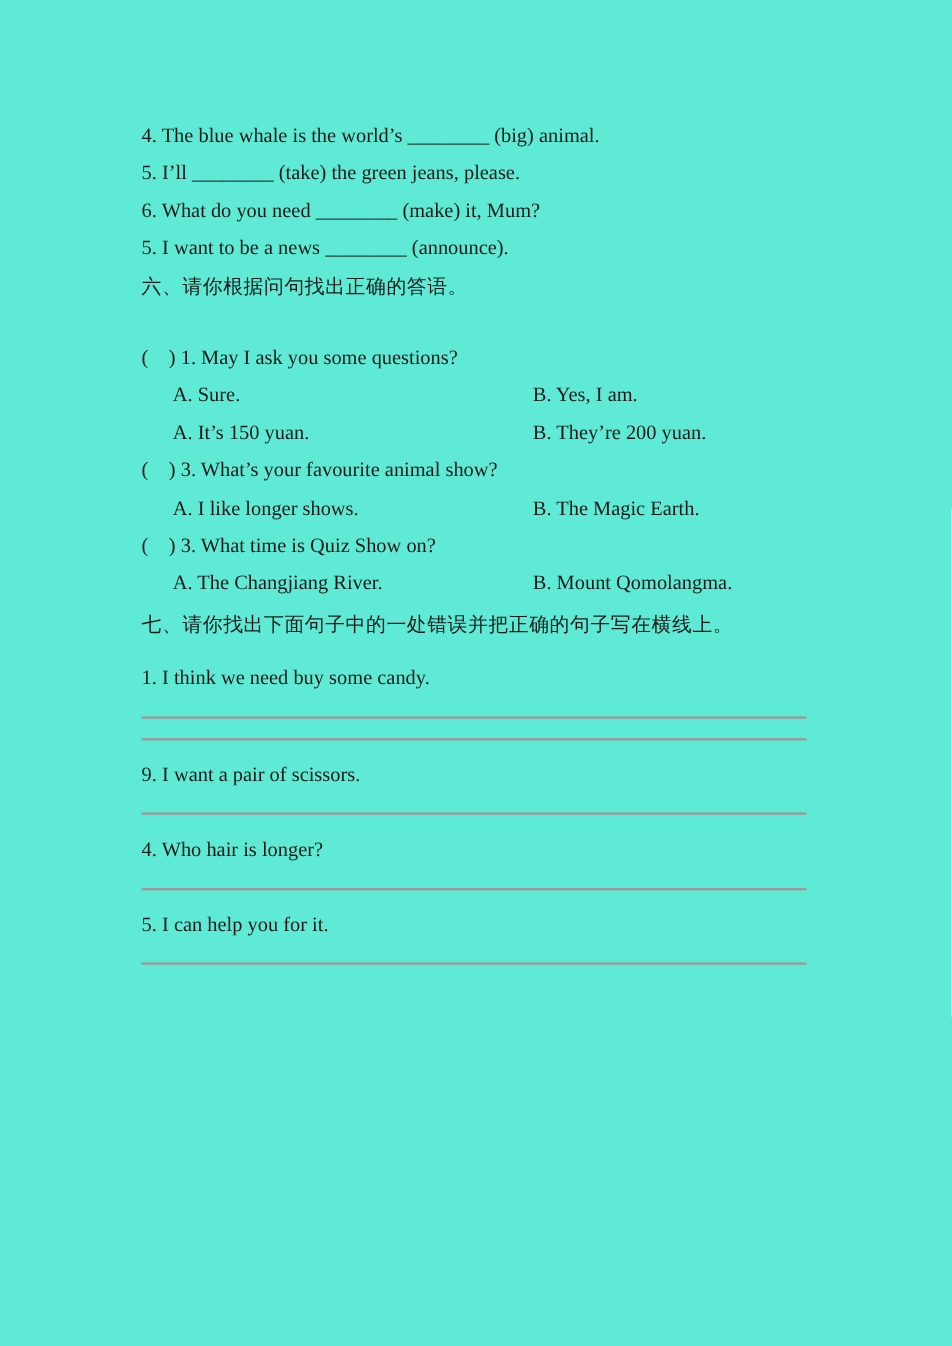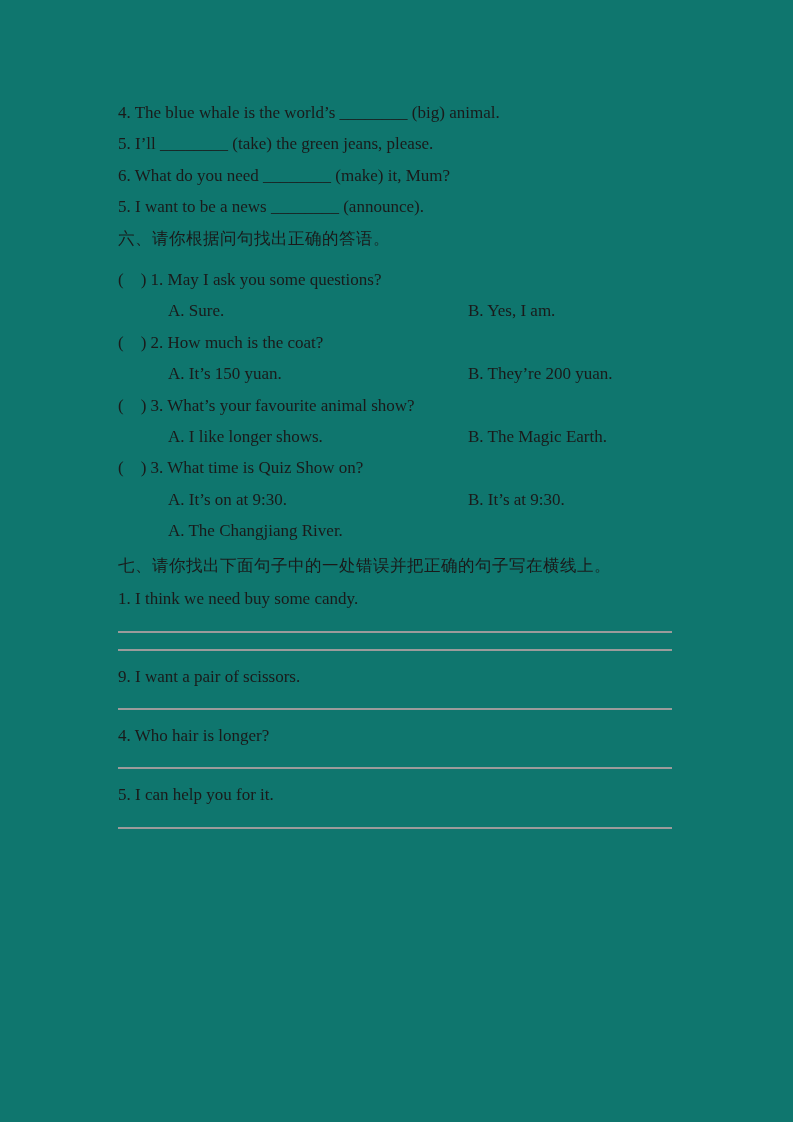--- a/index.html
+++ b/index.html
@@ -1,20 +1,20 @@
 <!DOCTYPE html>
 <html><head>
 <meta charset="utf-8">
 <style>
   html, body { margin: 0; padding: 0; background: #ffffff; }
   .page {
     position: relative;
     width: 793px;
     height: 1122px;
-    background: #0f766e;
+    background: #5eead4;
     color: #1a1a1a;
     font-family: "Liberation Serif", "DejaVu Serif", serif;
     font-size: 17px;
     overflow: hidden;
   }
   .content {
     position: absolute;
     left: 118px;
     top: 97px;
     width: 554px;
@@ -22,26 +22,26 @@
   .row {
     margin: 0;
     line-height: 31.4px;
     white-space: pre-wrap;
   }
   .cn-heading {
     font-family: "DejaVu Sans", "Liberation Sans", sans-serif;
     font-size: 16.5px;
     letter-spacing: 0.5px;
   }
-  .heading-six { margin-bottom: 10px; }
+  .heading-six { margin-bottom: 28px; }
   .heading-seven { margin-top: 3px; }
   .options { display: flex; }
-  .opt-a { margin-left: 50px; flex: 0 0 300px; white-space: pre-wrap; }
+  .opt-a { margin-left: 26px; flex: 0 0 300px; white-space: pre-wrap; }
   .opt-b { flex: 1 1 auto; white-space: pre-wrap; }
-  .sentence { margin-top: 2px; }
+  .sentence { margin-top: 13px; }
   .answer-line {
     border-top: 2px solid #9b9b9b;
     height: 0;
     margin: 16px 0 10px 0;
   }
 </style>
 </head>
 <body>
 
 <div class="page">
@@ -53,40 +53,36 @@
     <p class="row">5. I want to be a news ________ (announce).</p>
 
     <p class="row cn-heading heading-six">六、请你根据问句找出正确的答语。</p>
 
     <p class="row">(    ) 1. May I ask you some questions?</p>
     <div class="row options">
       <span class="opt-a">A. Sure.</span>
       <span class="opt-b">B. Yes, I am.</span>
     </div>
 
-    <p class="row">(    ) 2. How much is the coat?</p>
     <div class="row options">
       <span class="opt-a">A. It’s 150 yuan.</span>
       <span class="opt-b">B. They’re 200 yuan.</span>
     </div>
 
     <p class="row">(    ) 3. What’s your favourite animal show?</p>
     <div class="row options">
       <span class="opt-a">A. I like longer shows.</span>
       <span class="opt-b">B. The Magic Earth.</span>
     </div>
 
     <p class="row">(    ) 3. What time is Quiz Show on?</p>
-    <div class="row options">
-      <span class="opt-a">A. It’s on at 9:30.</span>
-      <span class="opt-b">B. It’s at 9:30.</span>
-    </div>
 
     <div class="row options">
       <span class="opt-a">A. The Changjiang River.</span>
+      <span class="opt-b">B. Mount Qomolangma.</span>
     </div>
 
     <p class="row cn-heading heading-seven">七、请你找出下面句子中的一处错误并把正确的句子写在横线上。</p>
 
     <p class="row sentence">1. I think we need buy some candy.</p>
     <div class="answer-line"></div>
 
     <div class="answer-line"></div>
 
     <p class="row sentence">9. I want a pair of scissors.</p>

